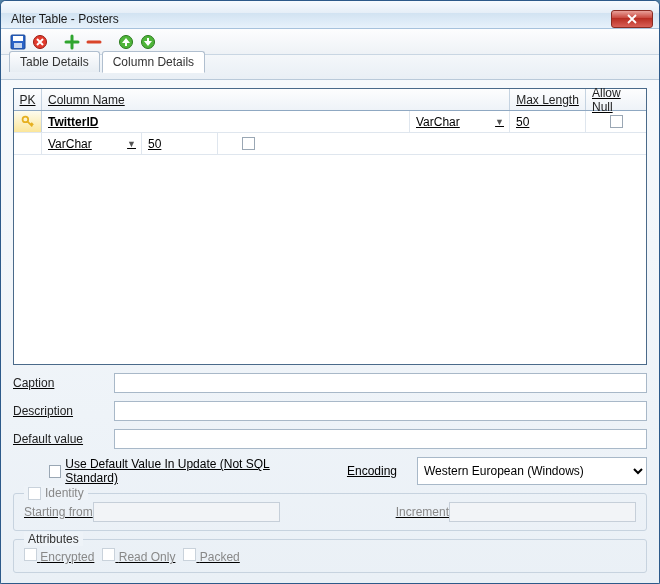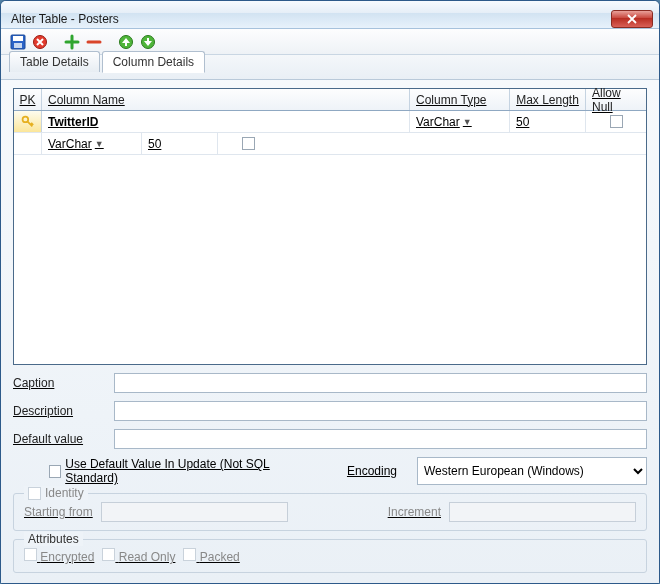--- a/index.html
+++ b/index.html
@@ -105,21 +105,21 @@
     border-bottom: 1px solid #dfe6ee;
   }
   .gc {
     border-right: 1px solid #dfe6ee;
     padding: 2px 6px;
     display:flex; align-items:center;
     font-size: 12px;
   }
   .grid-row.sel .gc.col-name { font-weight: bold; }
   .grid-row.sel .gc.col-pk { background: linear-gradient(#fefcef,#fbe69a); border-right: 1px solid #c5d3e1;}
-  .gc.col-type { justify-content:flex-start; padding-right:2px; }
+  .gc.col-type { justify-content:space-between; padding-right:2px; }
   .dd-arrow { color:#555; font-size:9px; padding:0 3px;}
   .chk { width:13px; height:13px; border:1px solid #9aa7b4; background:#fff; }
   .form-row { display:flex; align-items:center; gap: 6px; }
   .form-row .lbl { width: 95px; color:#222; padding-right:2px;}
   .form-row input[type=text], .form-row select {
     flex:1; height: 20px; border:1px solid #a8b8c8;
     padding: 1px 4px; font-size:12px; background:#fff;
   }
   .inline-row { display:flex; align-items:center; gap:20px; padding-left: 36px;}
   .inline-row label { display:flex; align-items:center; gap:4px; }
@@ -129,21 +129,21 @@
     border-radius: 3px;
     padding: 8px 10px 8px 10px;
     position: relative;
     margin-top: 0;
   }
   .fieldset .legend {
     position:absolute; top:-8px; left:10px;
     background: #eef3f8; padding: 0 4px; color:#888;
     display:flex; align-items:center; gap:4px;
   }
-  .fs-row { display:flex; align-items:center; gap: 8px; }
+  .fs-row { display:flex; align-items:center; }
   .fs-row .slbl { color:#888; width:auto;}
   .fs-row input[type=text]{
     height:20px; border:1px solid #c6cfd9; background:#f2f4f7;
     flex:0 0 140px; padding:1px 4px;
   }
   .select-wrap {
     flex:1; position:relative;
   }
   select.enc {
     width:100%; height:28px;
@@ -212,21 +212,20 @@
     <div class="tab">Table Details</div>
     <div class="tab active">Column Details</div>
   </div>
 
   <div class="content">
 
     <div class="grid-wrap">
       <div class="grid-header-row">
         <div class="gh col-pk">PK</div>
         <div class="gh col-name">Column Name</div>
-        <div class="gh col-type">Column Type</div>
         <div class="gh col-len">Max Length</div>
         <div class="gh col-null">Allow Null</div>
       </div>
       <div class="grid-body">
 
         <div class="grid-row sel">
           <div class="gc col-pk">
             <svg width="14" height="14" viewBox="0 0 16 16">
                 <circle cx="5" cy="5" r="3.2" fill="none" stroke="#e6b020" stroke-width="2"></circle>
                 <path d="M7 7 L13 13 M11 11 L13 9 M12 12 L14 10" stroke="#e6b020" stroke-width="2"></path>

